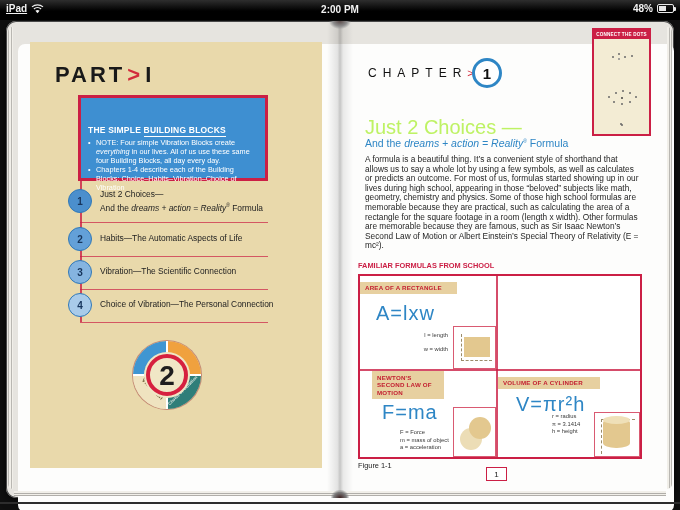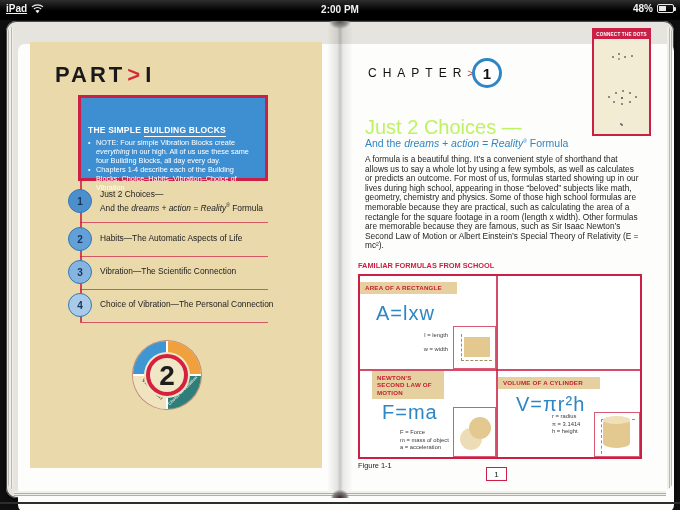--- a/index.html
+++ b/index.html
@@ -165,21 +165,21 @@
       <span>PART</span><span class="arrow">&gt;</span><span>I</span>
     </div>
 
     <div class="info-box">
       <div class="info-title">
         <span>THE SIMPLE </span><span class="u">BUILDING BLOCKS</span>
       </div>
       <div class="info-bullets">
         <div class="row">
           <span class="dot">•</span>
-          <span><span>NOTE: Four simple Vibration Blocks create </span><i>everything</i><span> in our high. All of us use these same four Building Blocks, all day every day.</span></span>
+          <span><span>NOTE: Four simple Vibration Blocks create </span><i>everything</i><span> in our lives. All of us use these same four Building Blocks, all day every day.</span></span>
         </div>
         <div class="row">
           <span class="dot">•</span>
           <span>Chapters 1-4 describe each of the Building Blocks: Choice–Habits–Vibration–Choice of Vibration</span>
         </div>
       </div>
     </div>
 
     <div class="red-vline"></div>
     <div class="red-hline" style="top:222px;"></div>

